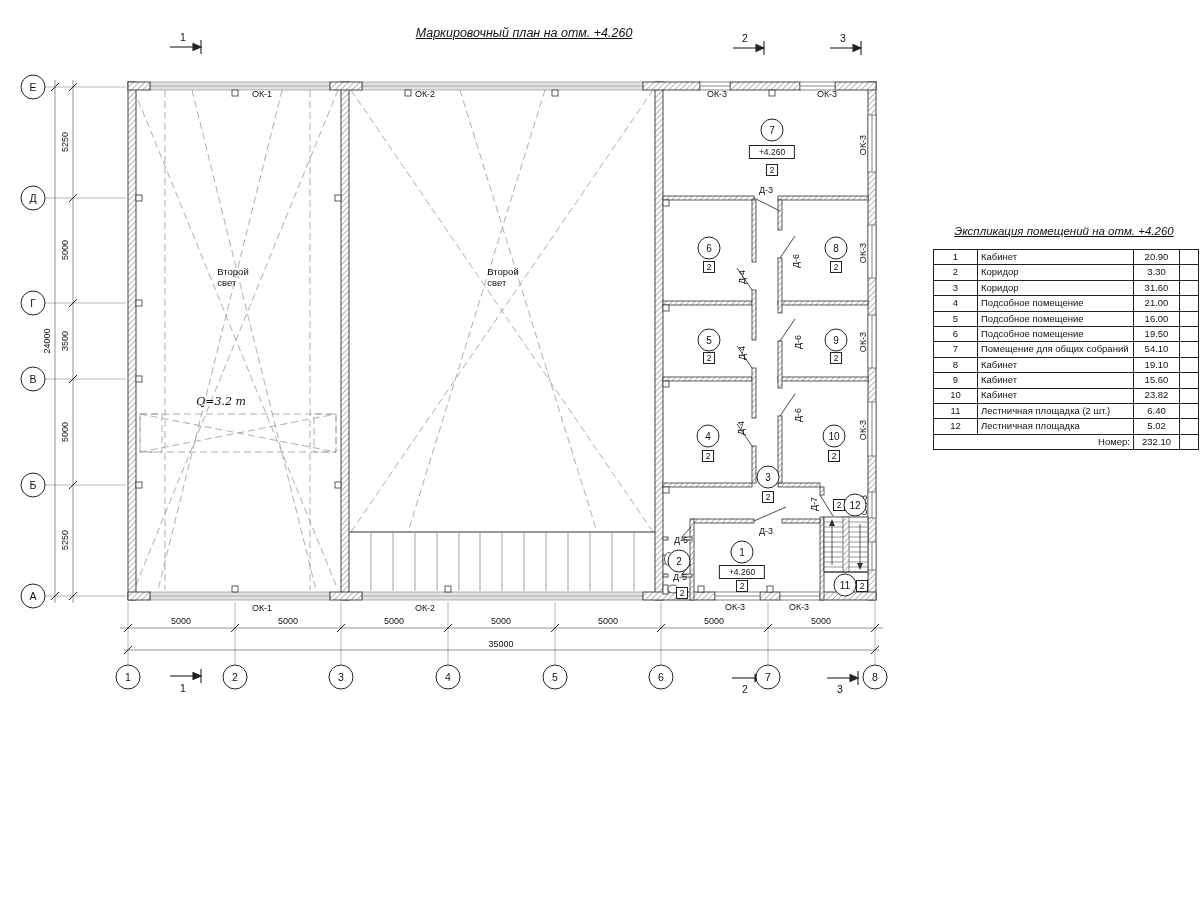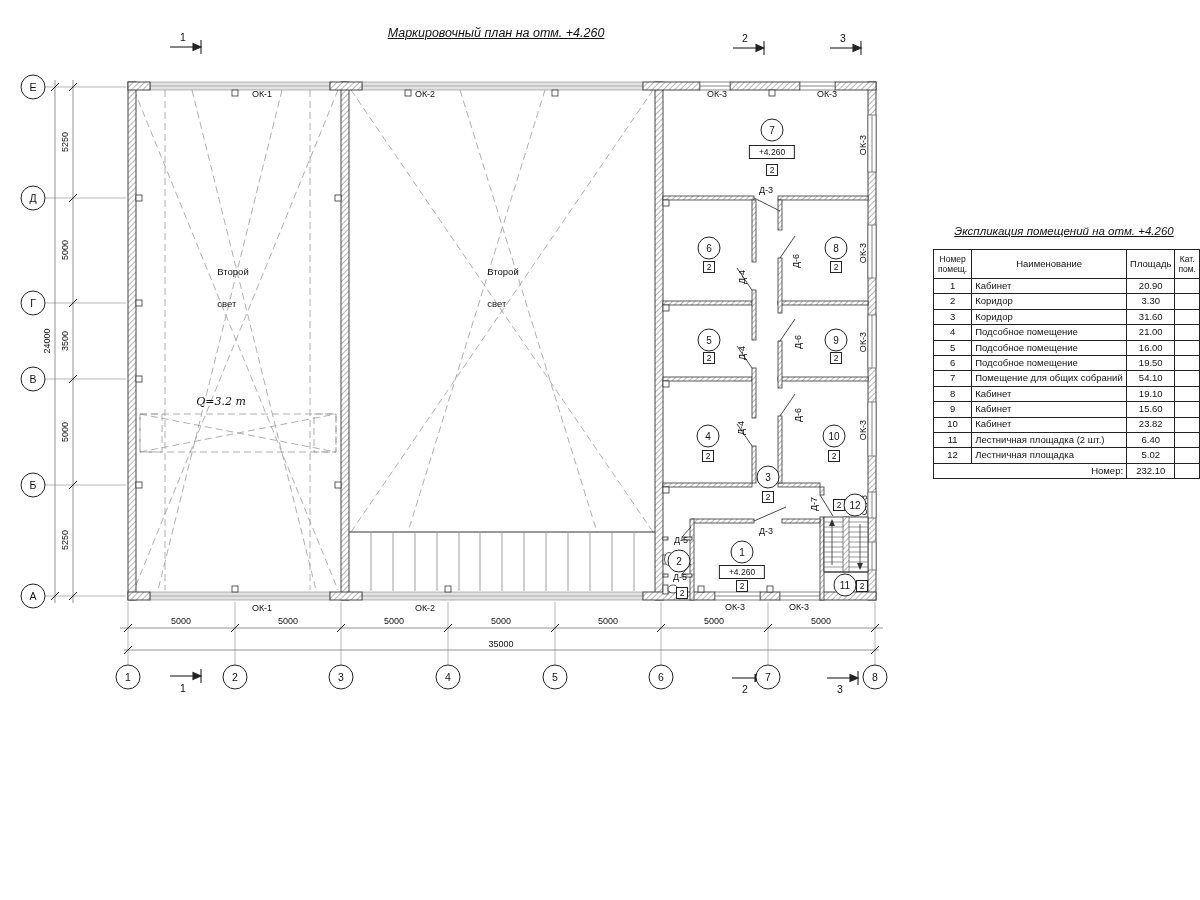--- a/index.html
+++ b/index.html
@@ -14,21 +14,21 @@
   .rbubble{width:21px;height:21px;font-size:10px;}
   .sq{position:absolute;width:12px;height:12px;border:1px solid #222;background:#fff;box-sizing:border-box;
       transform:translate(-50%,-50%);display:flex;align-items:center;justify-content:center;font-size:8.5px;line-height:1;}
   .elev{position:absolute;border:1px solid #222;background:#fff;transform:translate(-50%,-50%);
         font-size:8.5px;padding:1px 9px;white-space:nowrap;}
   .title{position:absolute;transform:translate(-50%,-50%);font-style:italic;font-size:12.5px;
          text-decoration:underline;white-space:nowrap;}
   .ttitle{position:absolute;transform:translate(-50%,-50%);font-style:italic;font-size:11.5px;
           text-decoration:underline;white-space:nowrap;}
   .sl{position:absolute;transform:translate(-50%,-50%);font-size:9.5px;line-height:11px;text-align:left;}
-  .sl span{display:block;margin-top:21px;}
+  .sl span{display:block;}
   .crane{position:absolute;transform:translate(-50%,-50%);font-family:"DejaVu Serif",serif;
          font-style:italic;font-size:11px;white-space:nowrap;}
   .secnum{position:absolute;transform:translate(-50%,-50%);font-size:10.5px;}
   table.spec{position:absolute;left:933px;top:249px;border-collapse:collapse;font-size:9.5px;color:#111;
              border:1.6px solid #111;table-layout:fixed;}
   table.spec td,table.spec th{border:1px solid #222;padding:0 3px;height:14.4px;line-height:10.5px;
              font-weight:normal;overflow:hidden;white-space:nowrap;}
   table.spec th{text-align:center;}
   .c{text-align:center;} .r{text-align:right;} .small{font-size:8.5px;}
 </style>
@@ -207,21 +207,21 @@
         <path d="M201 669 V683"></path>
     <path d="M732 678 H755"></path>
         <polygon points="755,674.5 763,678 755,681.5" fill="#222"></polygon>
         <path d="M763 671 V685"></path>
     <path d="M827 678 H850"></path>
         <polygon points="850,674.5 858,678 850,681.5" fill="#222"></polygon>
         <path d="M858 671 V685"></path>
   </g>
 </svg>
 
-<div class="title" style="left:496px;top:33px">Маркировочный план на отм. +4.260</div>
+<div class="title" style="left:524px;top:33px">Маркировочный план на отм. +4.260</div>
 <div class="ttitle" style="left:1064px;top:231px">Экспликация помещений на отм. +4.260</div>
 
 <div class="sl" style="left:233px;top:277px">
   <span>Второй</span>
   <span>свет</span>
 </div>
 <div class="sl" style="left:503px;top:277px">
   <span>Второй</span>
   <span>свет</span>
 </div>
@@ -326,26 +326,20 @@
 <div class="bubble" style="left:33px;top:596px">А</div>
 
 <table class="spec">
   <colgroup>
         <col style="width:44px">
         <col style="width:156px">
         <col style="width:46px">
         <col style="width:19px">
       </colgroup>
   <tbody>
-        <tr>
-    <th style="height:28px"><span class="small">Номер</span><br><span class="small">помещ.</span></th>
-    <th>Наименование</th>
-    <th>Площадь</th>
-    <th><span class="small">Кат.</span><br><span class="small">пом.</span></th>
-  </tr>
   <tr>
           <td class="c">1</td>
           <td>Кабинет</td>
           <td class="c">20.90</td>
           <td></td>
         </tr>
   <tr>
           <td class="c">2</td>
           <td>Коридор</td>
           <td class="c">3.30</td>

